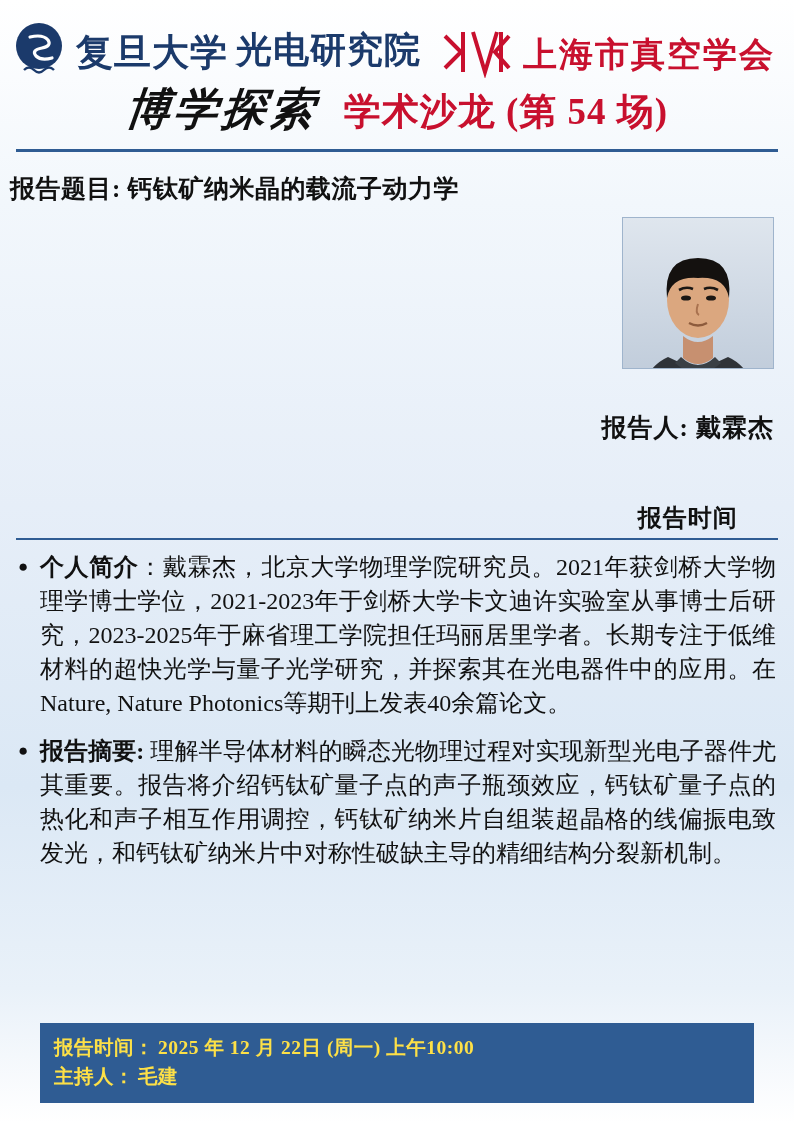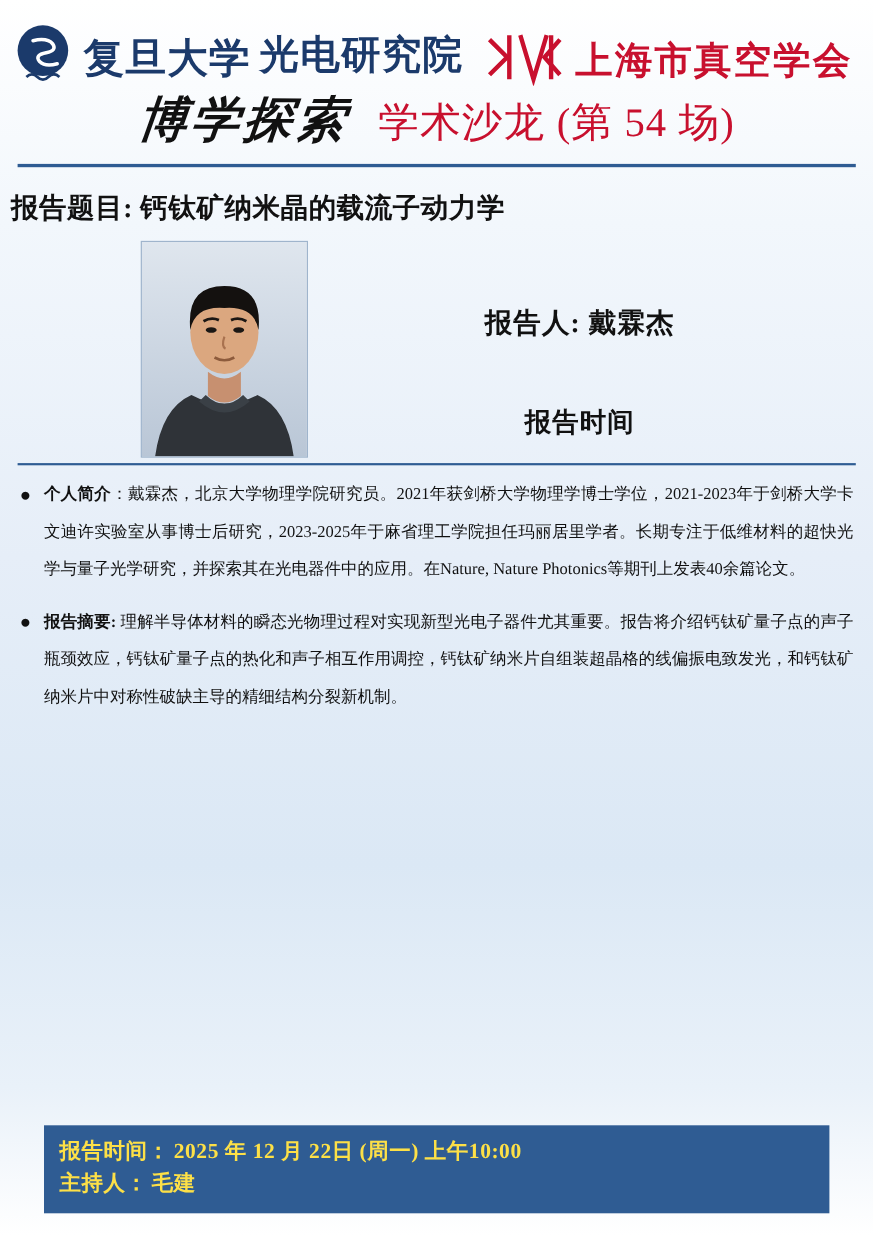--- a/index.html
+++ b/index.html
@@ -83,21 +83,21 @@
     font-size: 44px;
     font-weight: bold;
     font-style: italic;
     color: #111111;
     letter-spacing: 4px;
     transform: skewX(-6deg);
   }
   .banner-red {
     font-family: "Liberation Serif", serif;
     font-size: 37px;
-    font-weight: normal;
+    font-weight: bold;
     color: #c8102e;
     letter-spacing: 1px;
   }
   .rule {
     height: 3px;
     background: #2f5c93;
     margin: 4px 16px 0 16px;
   }
   .rule.thin { height: 2px; }
 
@@ -108,23 +108,24 @@
     font-weight: bold;
     font-size: 25px;
     color: #111111;
     padding: 20px 10px 12px 10px;
     letter-spacing: 0.5px;
   }
 
   
   .speaker-row {
     display: flex;
-    align-items: center;
+    align-items: flex-end;
     padding: 0 20px;
     min-height: 200px;
+    flex-direction: column;
   }
   .photo-frame {
     width: 150px;
     height: 195px;
     flex: 0 0 150px;
     margin-left: 108px;
     border: 1px solid #9fb4cc;
     overflow: hidden;
     background: #cfd9e4;
     position: relative;
@@ -163,21 +164,21 @@
   .bullet {
     flex: 0 0 22px;
     font-size: 17px;
     line-height: 34px;
     color: #111111;
     text-align: left;
   }
   .section-body {
     flex: 1;
     font-family: "Liberation Serif", serif;
-    font-size: 15px;
+    font-size: 24px;
     line-height: 34px;
     color: #111111;
     text-align: justify;
   }
   .section-label {
     font-weight: bold;
   }
 
   
   .info-box {

